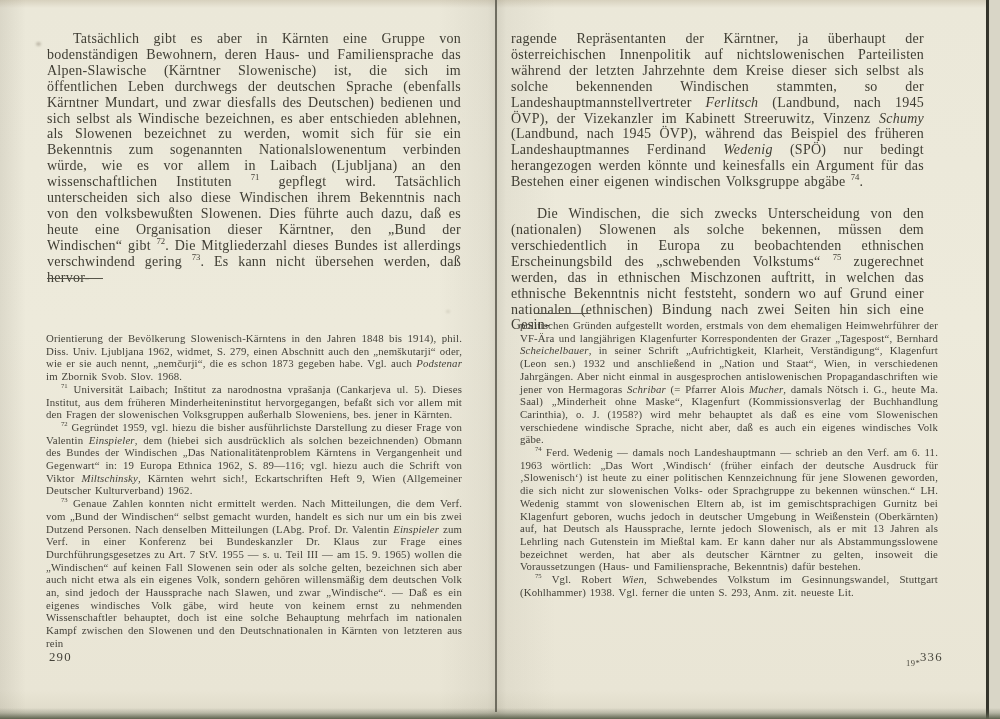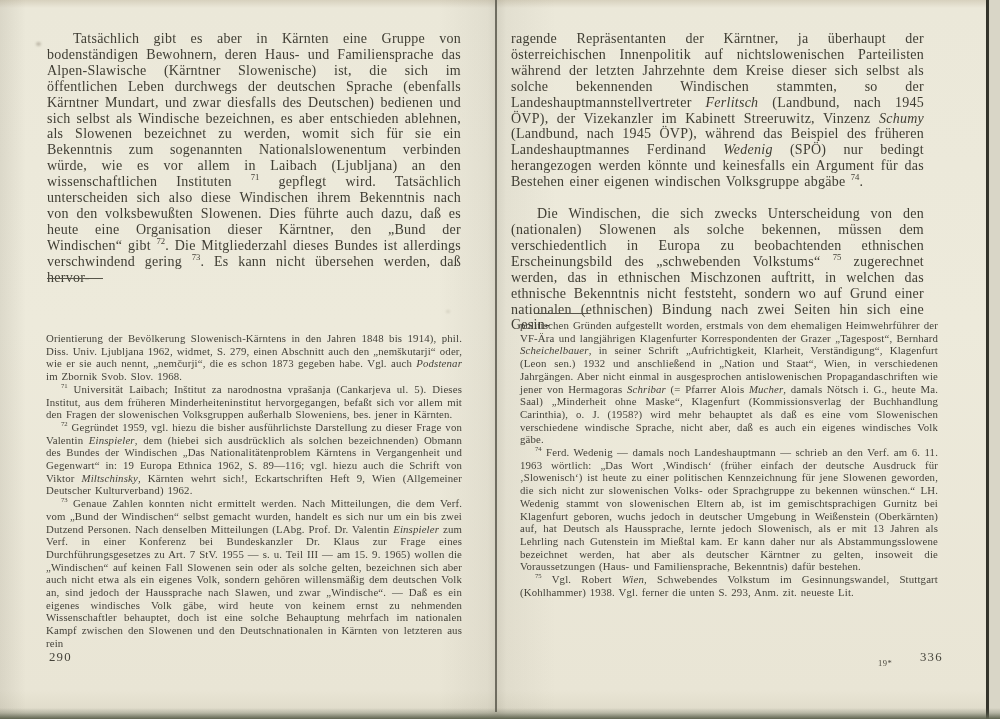--- a/index.html
+++ b/index.html
@@ -72,17 +72,17 @@
     </div>
 
   <div class="fn-rule" style="left:534px;top:313px;width:56px;"></div>
 
   <div class="block fn-text" style="left:520px;top:319px;width:418px;">
       <p class="para">politischen Gründen aufgestellt worden, erstmals von dem ehemaligen Heimwehrführer der VF-Ära und langjährigen Klagenfurter Korrespondenten der Grazer „Tagespost“, Bernhard <span class="it">Scheichelbauer</span>, in seiner Schrift „Aufrichtigkeit, Klarheit, Verständigung“, Klagenfurt (Leon sen.) 1932 und anschließend in „Nation und Staat“, Wien, in verschiedenen Jahrgängen. Aber nicht einmal in ausgesprochen antislowenischen Propagandaschriften wie jener von Hermagoras <span class="it">Schribar</span> (= Pfarrer Alois <span class="it">Mucher</span>, damals Nötsch i. G., heute Ma. Saal) „Minderheit ohne Maske“, Klagenfurt (Kommissionsverlag der Buchhandlung Carinthia), o. J. (1958?) wird mehr behauptet als daß es eine vom Slowenischen verschiedene windische Sprache, nicht aber, daß es auch ein eigenes windisches Volk gäbe.</p>
       <p class="para indent"><span class="sup">74</span> Ferd. Wedenig — damals noch Landeshauptmann — schrieb an den Verf. am 6. 11. 1963 wörtlich: „Das Wort ‚Windisch‘ (früher einfach der deutsche Ausdruck für ‚Slowenisch‘) ist heute zu einer politischen Kennzeichnung für jene Slowenen geworden, die sich nicht zur slowenischen Volks- oder Sprachgruppe zu bekennen wünschen.“ LH. Wedenig stammt von slowenischen Eltern ab, ist im gemischtsprachigen Gurnitz bei Klagenfurt geboren, wuchs jedoch in deutscher Umgebung in Weißenstein (Oberkärnten) auf, hat Deutsch als Haussprache, lernte jedoch Slowenisch, als er mit 13 Jahren als Lehrling nach Gutenstein im Mießtal kam. Er kann daher nur als Abstammungsslowene bezeichnet werden, hat aber als deutscher Kärntner zu gelten, insoweit die Voraussetzungen (Haus- und Familiensprache, Bekenntnis) dafür bestehen.</p>
       <p class="para indent"><span class="sup">75</span> Vgl. Robert <span class="it">Wien</span>, Schwebendes Volkstum im Gesinnungswandel, Stuttgart (Kohlhammer) 1938. Vgl. ferner die unten S. 293, Anm. zit. neueste Lit.</p>
     </div>
 
-  <div class="sig-mark" style="left:878px;top:658px;">19*</div>
+  <div class="sig-mark" style="left:906px;top:658px;">19*</div>
 
   <div class="folio" style="left:920px;top:650px;">336</div>
 
 </div>
 
 </body></html>

